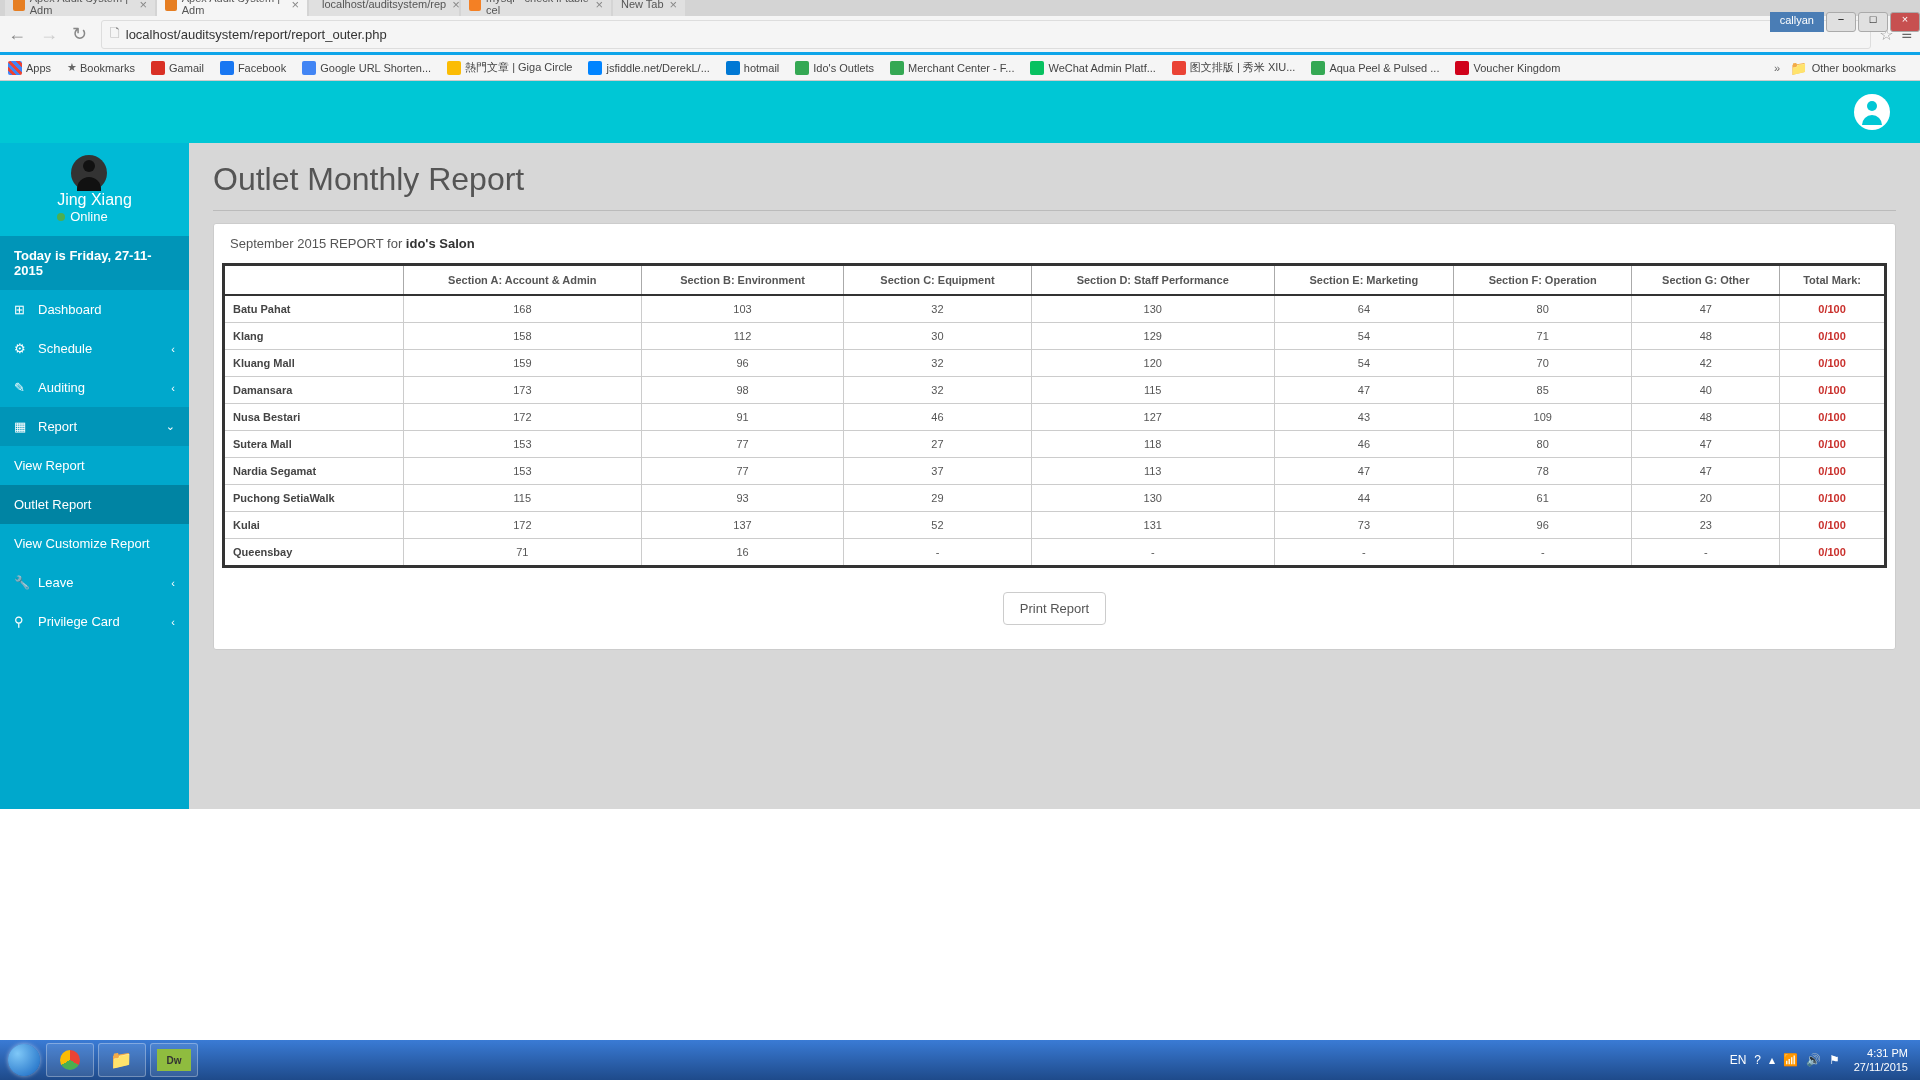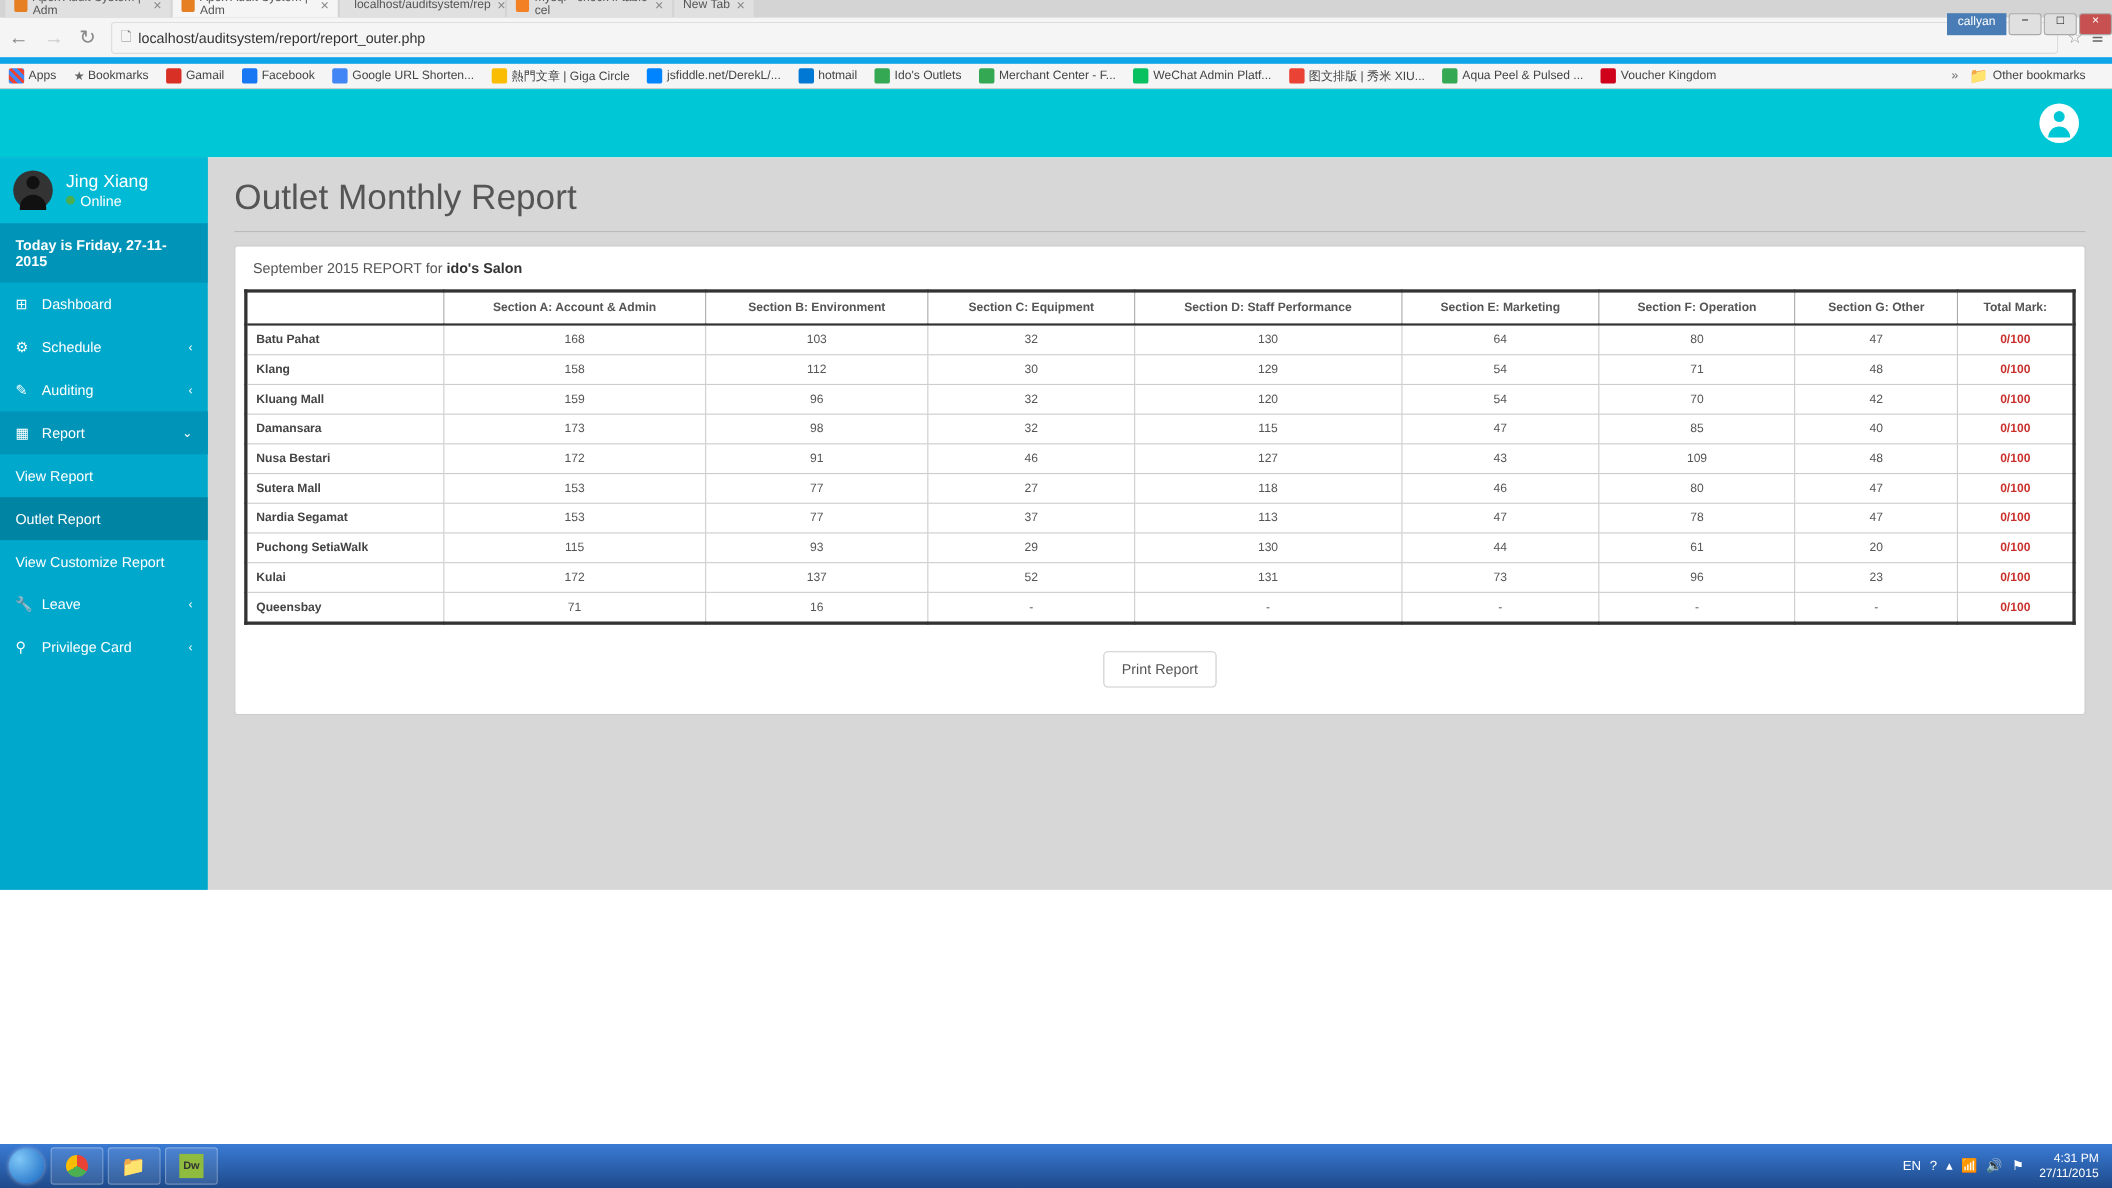--- a/index.html
+++ b/index.html
@@ -19,21 +19,21 @@
     .wc-btn.close { background: #c75050; color: #fff; }
     
     .nav-bar { display: flex; align-items: center; padding: 6px 8px; height: 36px; }
     .nav-btn { color: #888; font-size: 18px; margin-right: 14px; cursor: pointer; }
     .url-bar { flex: 1; display: flex; align-items: center; border: 1px solid #ddd; border-radius: 3px; padding: 3px 8px; margin-right: 8px; }
     .url-icon { color: #888; font-size: 12px; margin-right: 6px; }
     .url-text { font-size: 13px; color: #333; }
     .star-icon { color: #999; font-size: 16px; margin-right: 8px; cursor: pointer; }
     .menu-icon { color: #666; font-size: 18px; cursor: pointer; }
     
-    .bookmarks-bar { display: flex; align-items: center; padding: 4px 8px; font-size: 11px; color: #444; border-top: 6px solid #0ea5e9; height: 28px; }
+    .bookmarks-bar { display: flex; align-items: center; padding: 4px 8px; font-size: 11px; color: #444; border-top: 3px solid #0ea5e9; height: 28px; }
     .bookmark-item { display: flex; align-items: center; margin-right: 16px; cursor: pointer; white-space: nowrap; }
     .bm-icon { width: 14px; height: 14px; margin-right: 4px; border-radius: 2px; }
     .bm-apps { background: repeating-linear-gradient(45deg, #4285f4, #4285f4 3px, #ea4335 3px, #ea4335 6px); }
     .bm-star { color: #666; }
     .bm-gmail { background: #d93025; }
     .bm-fb { background: #1877f2; }
     .bm-google { background: #4285f4; }
     .bm-yellow { background: #fbbc04; }
     .bm-jsfiddle { background: #0084ff; }
     .bm-hotmail { background: #0078d4; }
@@ -51,21 +51,21 @@
     .app-header { background: #00c7d5; height: 62px; display: flex; justify-content: flex-end; align-items: center; padding-right: 30px; }
     .user-avatar { width: 36px; height: 36px; background: #fff; border-radius: 50%; position: relative; }
     .user-avatar::before { content: ''; position: absolute; top: 7px; left: 13px; width: 10px; height: 10px; background: #00c7d5; border-radius: 50%; }
     .user-avatar::after { content: ''; position: absolute; bottom: 5px; left: 8px; width: 20px; height: 10px; background: #00c7d5; border-radius: 10px 10px 0 0; }
     
     
     .app-body { display: flex; height: calc(820px - 62px - 92px); }
     
     
     .sidebar { width: 189px; background: #00a8cc; color: #fff; font-size: 13px; }
-    .user-panel { background: #00bad6; padding: 12px; display: flex; align-items: center; }
+    .user-panel { background: #00bad6; padding: 12px; display: flex; align-items: center; flex-direction: column; }
     .user-silhouette { width: 36px; height: 36px; background: #333; border-radius: 50%; margin-right: 12px; position: relative; }
     .user-silhouette::before { content: ''; position: absolute; top: 5px; left: 12px; width: 12px; height: 12px; background: #111; border-radius: 50%; }
     .user-silhouette::after { content: ''; position: absolute; bottom: 0; left: 6px; width: 24px; height: 14px; background: #111; border-radius: 12px 12px 0 0; }
     .user-info .name { font-size: 16px; color: #fff; }
     .user-info .status { font-size: 13px; color: #fff; display: flex; align-items: center; }
     .status-dot { width: 8px; height: 8px; background: #4caf50; border-radius: 50%; margin-right: 5px; }
     
     .date-panel { padding: 12px 14px; font-size: 13px; font-weight: bold; background: #0095b8; }
     
     .menu-item { padding: 12px 14px; display: flex; align-items: center; cursor: pointer; position: relative; }
@@ -416,21 +416,21 @@
   <div class="start-btn">
       <div class="start-orb"></div>
     </div>
   <div class="task-item">
       <span style="width:20px;height:20px;border-radius:50%;background:conic-gradient(#ea4335 0 120deg,#4caf50 120deg 240deg,#fbbc04 240deg 360deg)"></span>
     </div>
   <div class="task-item">
       <span style="color:#fbbc04;font-size:18px">📁</span>
     </div>
   <div class="task-item">
-      <span style="width:22px;height:22px;background:#8fbc3f;color:#333;font-size:10px;font-weight:bold;display:flex;align-items:center;justify-content:center">Dw</span>
+      <span style="width:34px;height:22px;background:#8fbc3f;color:#333;font-size:10px;font-weight:bold;display:flex;align-items:center;justify-content:center">Dw</span>
     </div>
   <div class="task-spacer"></div>
   <div class="systray">
     <span class="tray-icon">EN</span>
     <span class="tray-icon">?</span>
     <span class="tray-icon">▴</span>
     <span class="tray-icon">📶</span>
     <span class="tray-icon">🔊</span>
     <span class="tray-icon">⚑</span>
     <div class="clock">

